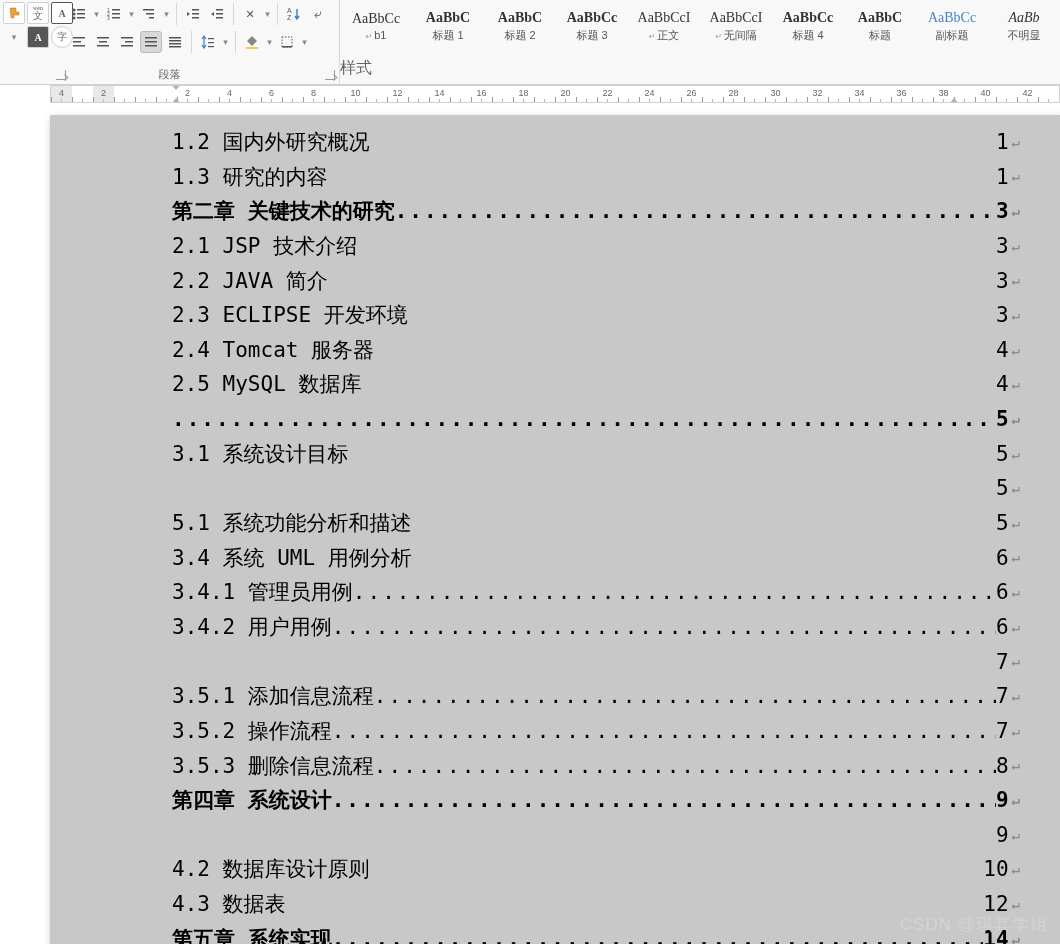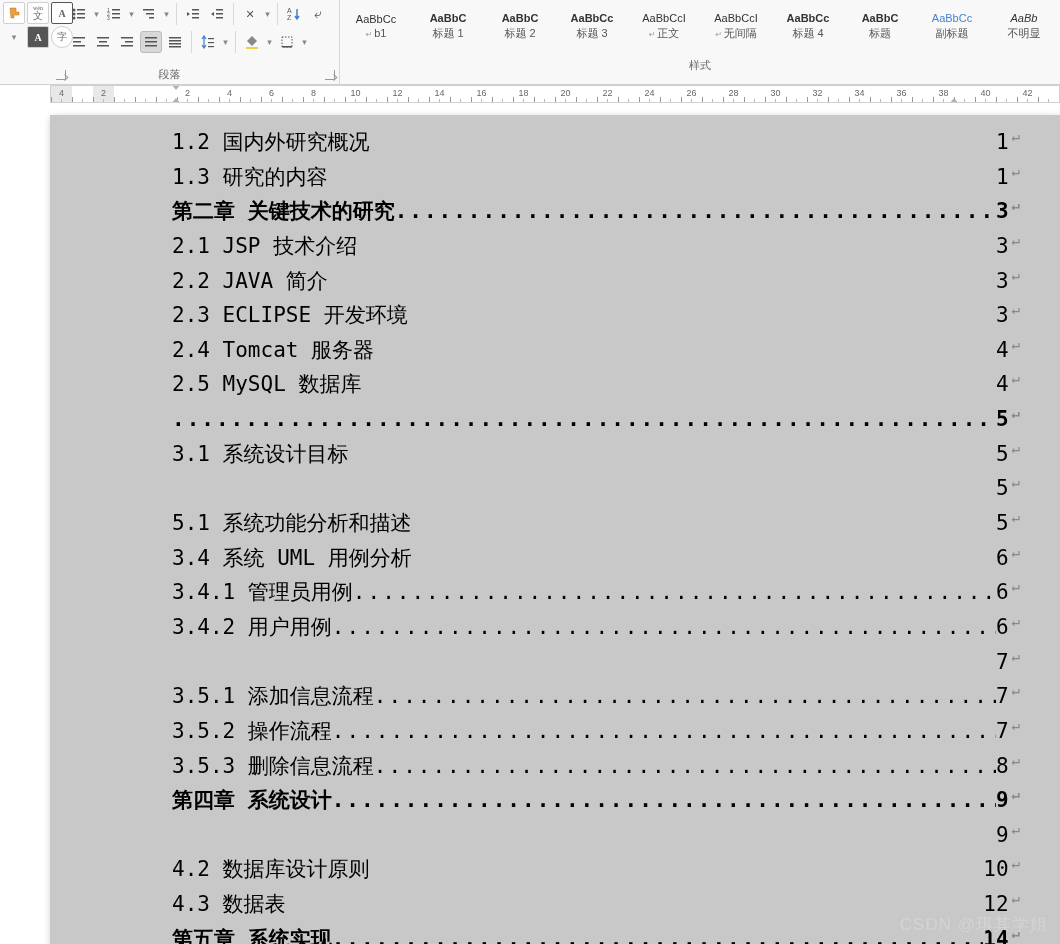--- a/index.html
+++ b/index.html
@@ -9,39 +9,39 @@
 .group-par .row1{display:flex;align-items:center;gap:2px;padding:2px 6px;height:28px}
 .group-par .row2{display:flex;align-items:center;gap:2px;padding:2px 6px;height:28px}
 .btn{display:flex;align-items:center;justify-content:center;width:22px;height:22px;border-radius:3px;cursor:pointer;color:#555;font-size:14px}
 .drop{width:9px;color:#888;font-size:9px;display:flex;align-items:center;justify-content:center}
 .grp-label{position:absolute;bottom:2px;left:0;right:0;text-align:center;font-size:11px;color:#666}
 .launcher{position:absolute;bottom:4px;right:4px;width:10px;height:10px;border:1px solid #999;border-top:none;border-left:none}
 .launcher::after{content:"";position:absolute;right:-1px;bottom:-1px;width:4px;height:4px;border-right:1px solid #999;border-bottom:1px solid #999;transform:rotate(-45deg) translate(1px,1px)}
 .styles{flex:1;display:flex;flex-direction:column;padding:2px 0}
 .style-row{display:flex;height:52px;overflow:hidden}
 .sbox{width:72px;height:48px;border:1px solid transparent;display:flex;flex-direction:column;align-items:center;justify-content:center;cursor:pointer;margin:0}
-.sbox .preview{font-size:11px;color:#333;font-family:Liberation Sans, sans-serif;white-space:nowrap}
+.sbox .preview{font-size:14px;color:#333;font-family:Liberation Serif, serif;white-space:nowrap}
 .sbox .preview.blue{color:#4682d4}
 .sbox .name{font-size:11px;color:#555;margin-top:2px;white-space:nowrap}
 .sbox .arrow{font-size:8px;color:#999;margin-right:2px}
-.styles-label{text-align:center;font-size:11px;color:#666;padding-top:4px}
+.styles-label{font-size:16px;color:#666;padding-top:4px}
 .ruler-area{position:absolute;top:85px;left:50px;right:0;height:30px}
 .ruler{height:18px;background:#fff;border:1px solid #d0d0d0;position:relative;font-size:9px;color:#666;overflow:hidden}
 .ruler-inner{position:absolute;left:0;top:0;display:flex;height:100%}
 .tick{position:relative;width:21px;height:100%}
 .tick .num{position:absolute;top:2px;left:0;width:100%;text-align:center}
 .tick::before{content:"";position:absolute;left:0;bottom:0;width:1px;height:5px;background:#999}
 .tick::after{content:"";position:absolute;left:10px;bottom:0;width:1px;height:3px;background:#bbb}
 .indent-top{position:absolute;left:120px;top:-2px;width:0;height:0;border-left:5px solid transparent;border-right:5px solid transparent;border-top:6px solid #b0b0b0}
 .indent-bot{position:absolute;left:120px;bottom:-2px;width:0;height:0;border-left:5px solid transparent;border-right:5px solid transparent;border-bottom:6px solid #b0b0b0}
 .indent-right{position:absolute;right:100px;bottom:-2px;width:0;height:0;border-left:5px solid transparent;border-right:5px solid transparent;border-bottom:6px solid #b0b0b0}
 .page-bg{position:absolute;top:115px;left:50px;right:0;bottom:0;background:#a8a8a8}
 .page{position:absolute;top:0;left:0;width:1010px;min-height:830px;background:#fff;box-shadow:2px 3px 8px rgba(0,0,0,.3)}
 .content{padding:10px 40px 10px 122px;background:#c8c8c8}
-.toc-line{display:flex;align-items:flex-start;font-family:"SimSun","宋体",monospace;font-size:21px;color:#000;line-height:1.65;position:relative}
+.toc-line{display:flex;align-items:center;font-family:"SimSun","宋体",monospace;font-size:21px;color:#000;line-height:1.65;position:relative}
 .toc-line .title{white-space:nowrap}
 .toc-line .dots{flex:1;overflow:hidden;letter-spacing:2px;white-space:nowrap;color:#000}
 .toc-line .pg{white-space:nowrap;font-family:"SimSun",monospace}
 .toc-line .ret{color:#888;font-size:14px;margin-left:3px}
 .toc-line.bold{font-weight:bold}
 .nodots .dots{visibility:hidden}
 .watermark{position:absolute;right:12px;bottom:8px;color:#d4d4d4;font-size:17px;letter-spacing:1px;z-index:50;text-shadow:0 0 1px rgba(200,200,200,.5)}
 .small-btns{position:absolute;left:3px;top:2px;display:flex;flex-direction:column;gap:2px}
 .sb-row{display:flex;gap:2px}
 .sb{width:22px;height:22px;border:1px solid #d0d0d0;background:#fefefe;border-radius:2px;display:flex;align-items:center;justify-content:center;font-size:10px;color:#666;cursor:pointer}

